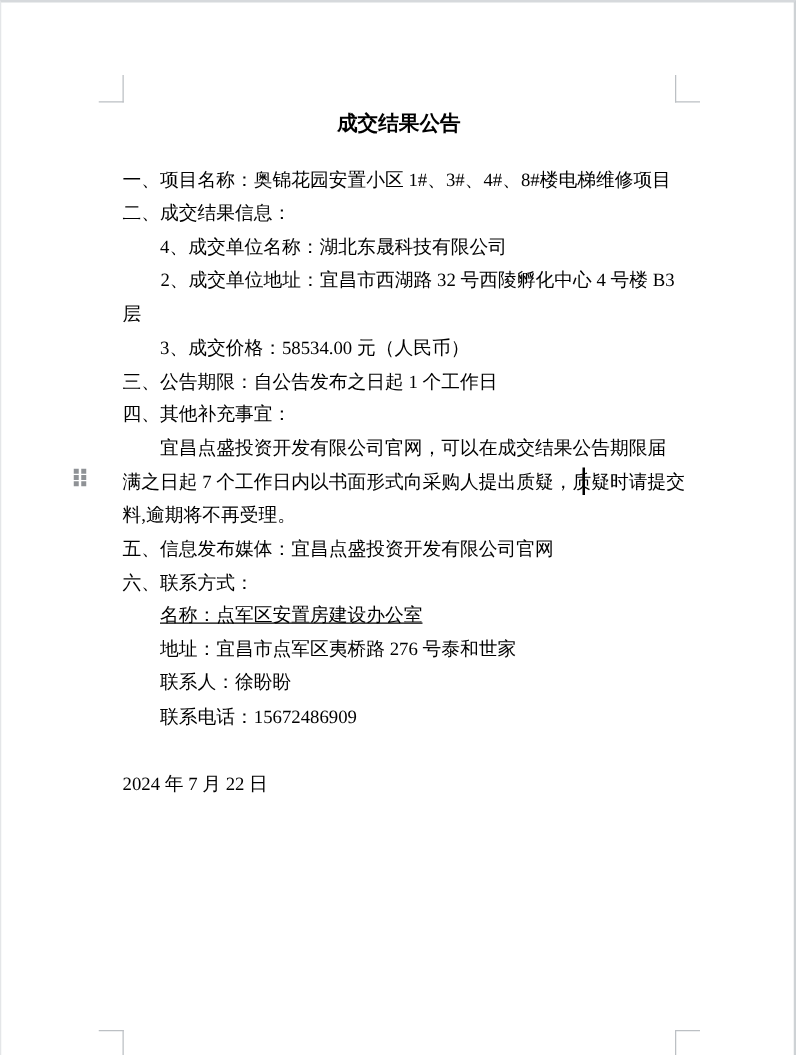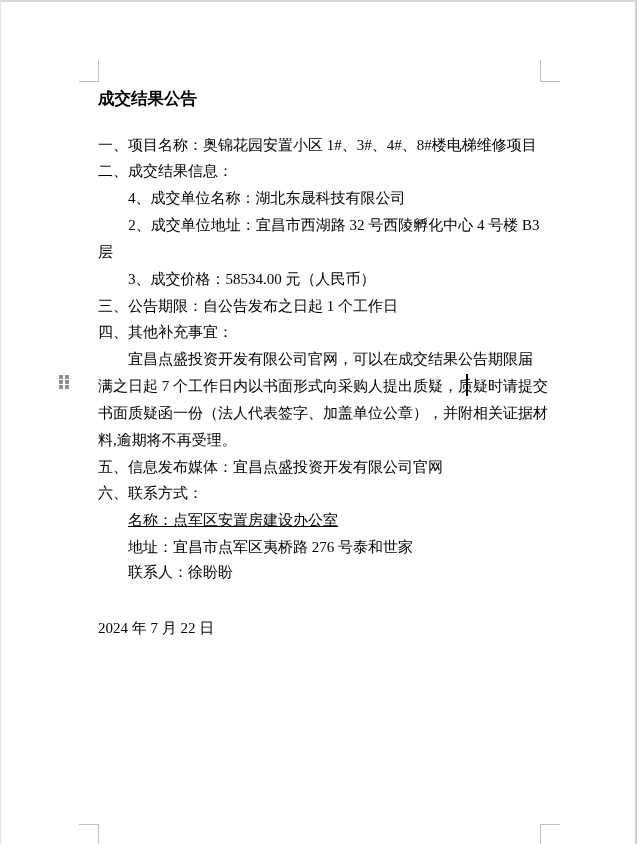--- a/index.html
+++ b/index.html
@@ -42,20 +42,21 @@
     position: absolute;
     left: 465px; top: 372px;
     width: 1.5px; height: 22px;
     background: #000000;
   }
   .doc-title {
     position: absolute;
     left: 97px; top: 83px;
     width: 442px;
     margin: 0;
+    text-align: center;
     font-size: 16.5px;
     font-weight: 700;
     line-height: 27px;
     white-space: pre;
   }
   .doc-body {
     position: absolute;
     left: 97px; top: 129.5px;
     width: 442px;
     font-size: 15px;
@@ -95,24 +96,24 @@
       <div class="line"><span class="b">一、项目名称：奥锦花园安置小区 1#、3#、4#、8#楼电梯维修项目</span></div>
       <div class="line"><span class="b">二、成交结果信息：</span></div>
       <div class="line" style="padding-left: 30px;"><span>4、成交单位名称：湖北东晟科技有限公司</span></div>
       <div class="line" style="padding-left: 30px; text-align: center;"><span>2、成交单位地址：宜昌市西湖路 32 号西陵孵化中心 4 号楼 B3</span></div>
       <div class="line"><span>层</span></div>
       <div class="line" style="padding-left: 30px;"><span>3、成交价格：58534.00 元（人民币）</span></div>
       <div class="line"><span class="b">三、公告期限：</span><span>自公告发布之日起 1 个工作日</span></div>
       <div class="line"><span class="b">四、其他补充事宜：</span></div>
       <div class="line" style="padding-left: 30px;"><span>宜昌点盛投资开发有限公司官网，可以在成交结果公告期限届</span></div>
       <div class="line"><span>满之日起 7 个工作日内以书面形式向采购人提出质疑，质疑时请提交</span></div>
-      <div class="line"><span>书面质疑函一份（法人代表签字、加盖单位公章），并附相关证据材</span></div>
       <div class="line"><span>料,逾期将不再受理。</span></div>
       <div class="line"><span class="b">五、信息发布媒体：</span><span>宜昌点盛投资开发有限公司官网</span></div>
       <div class="line"><span class="b">六、联系方式：</span></div>
       <div class="line" style="padding-left: 30px; text-decoration: underline;"><span>名称：点军区安置房建设办公室</span></div>
       <div class="line" style="padding-left: 30px;"><span>地址：宜昌市点军区夷桥路 276 号泰和世家</span></div>
       <div class="line" style="padding-left: 30px; font-family: Liberation Mono, monospace;"><span>联系人：徐盼盼</span></div>
+      <div class="line" style="padding-left: 30px;"><span>联系电话：15672486909</span></div>
       <div class="line">&nbsp;</div>
       <div class="line right"><span>2024 年 7 月 22 日</span></div>
     </div>
 
 </div>
 
 </body></html>

